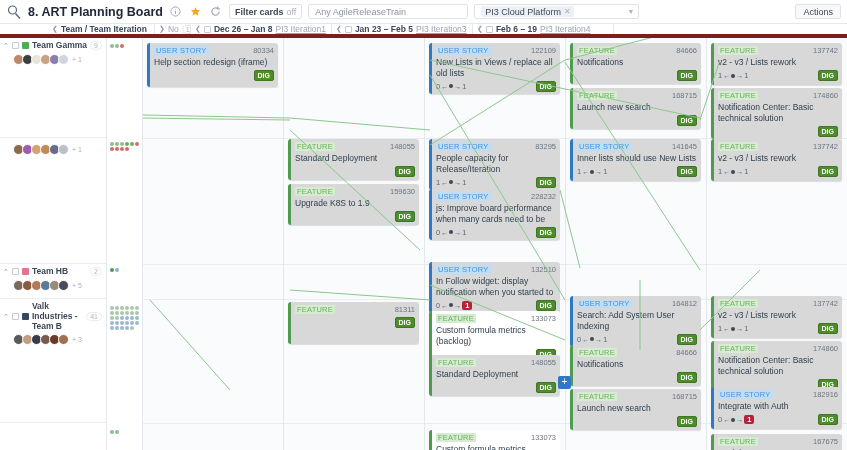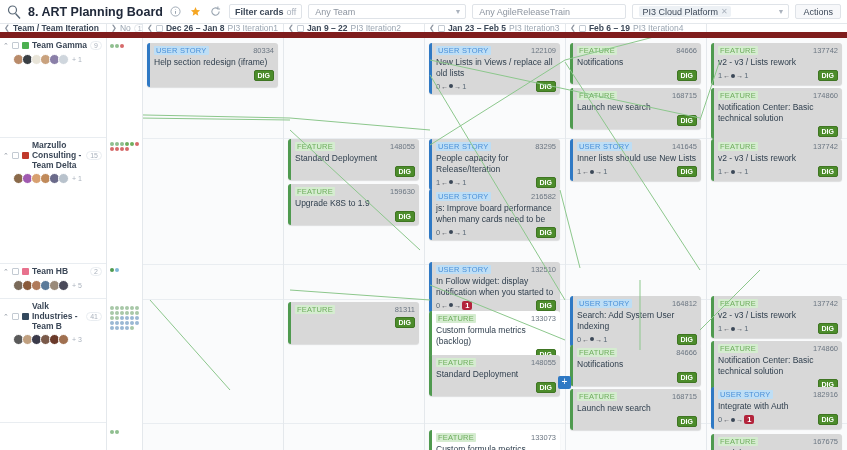--- a/index.html
+++ b/index.html
@@ -41,21 +41,21 @@
     font-size:9px; color:#3c4858; display:flex; align-items:center; gap:3px; height:11px;
   }
   .pi-chip .x { color:#aab2bd; font-size:8px; }
   .actions-btn {
     margin-left: auto; height: 15px; border: 1px solid #dfe3e8; border-radius: 2px;
     background: #f7f8fa; font-size: 9px; color:#3c4858; padding: 0 7px;
     display: flex; align-items: center; flex: 0 0 auto;
   }
 
   
-  .colhead { height: 14px; display: flex; background: #fff; border-bottom: 6px solid #7f1d1d; }
+  .colhead { height: 14px; display: flex; background: #fff; border-bottom: 4px solid #7f1d1d; padding-left: 48px; }
   .ch { display: flex; align-items: center; gap: 3px; padding: 0 4px;
         border-right: 1px solid #e4e8ec; font-size: 8.5px; white-space: nowrap; overflow:hidden; }
   .ch .chev { color: #8d95a0; font-size: 7px; }
   .ch .cb { width: 7px; height: 7px; border: 1px solid #c3cad2; border-radius: 1px; background:#fff; flex:0 0 auto; }
   .ch .lbl { font-weight: bold; color: #3c4858; }
   .ch .sub { color: #9aa5b1; text-decoration: underline; }
   .ch .cnt { color: #aab2bd; border:1px solid #e4e8ec; border-radius:6px; padding:0 3px; font-size:7px;}
   .ch-team { width: 107px; }
   .ch-no   { width: 36px; }
   .ch-it   { width: 141px; }
@@ -147,24 +147,20 @@
         <path d="M10,6 a4,4 0 1,1 -1.4,-3" fill="none" stroke="#9aa5b1" stroke-width="1.2"></path>
         <polyline points="8.6,0.6 8.6,3.2 11,3.2" fill="none" stroke="#9aa5b1" stroke-width="1.2"></polyline>
       </svg>
   </span>
 
   <span class="filter-chip">
     <b>Filter cards</b>
     <span class="off">off</span>
   </span>
 
-  <span class="select-box sel-team">
-    <span>Any Team</span>
-    <span class="caret">▼</span>
-  </span>
 
   <span class="select-box sel-art">
     <span>Any AgileReleaseTrain</span>
   </span>
 
   <span class="select-box sel-pi">
     <span class="pi-chip">
       <span>PI3 Cloud Platform</span>
       <span class="x">✕</span>
     </span>
@@ -186,26 +182,20 @@
   </div>
   <div class="ch ch-it">
     <span class="chev">❮</span>
     <span class="cb"></span>
     <span class="lbl">Dec 26 – Jan 8</span>
     <span class="sub">PI3 Iteration1</span>
   </div>
   <div class="ch ch-it">
     <span class="chev">❮</span>
     <span class="cb"></span>
-    <span class="lbl">Jan 9 – 22</span>
-    <span class="sub">PI3 Iteration2</span>
-  </div>
-  <div class="ch ch-it">
-    <span class="chev">❮</span>
-    <span class="cb"></span>
     <span class="lbl">Jan 23 – Feb 5</span>
     <span class="sub">PI3 Iteration3</span>
   </div>
   <div class="ch ch-it">
     <span class="chev">❮</span>
     <span class="cb"></span>
     <span class="lbl">Feb 6 – 19</span>
     <span class="sub">PI3 Iteration4</span>
   </div>
 </div>
@@ -224,27 +214,20 @@
           <span class="av" style="background:#b98b6a"></span>
           <span class="av" style="background:#3a3f44"></span>
           <span class="av" style="background:#e8e4d8"></span>
           <span class="av" style="background:#c9a27e"></span>
           <span class="av" style="background:#8a7fa8"></span>
           <span class="av" style="background:#cfd6dd"></span>
        <span class="av-more">+ 1</span>
      </div>
       </div>
       <div class="lane-hdr" style="height: 126px;">
-        <div class="lane-top">
-       <span class="lane-chev">⌃</span>
-       <span class="lane-cb"></span>
-       <span class="lane-sq" style="background:#c0392b"></span>
-       <span class="lane-name">Marzullo Consulting - Team Delta</span>
-       <span class="lane-cnt">15</span>
-     </div>
      <div class="avatars">
           <span class="av" style="background:#8a6a4a"></span>
           <span class="av" style="background:#a05ab0"></span>
           <span class="av" style="background:#d8a070"></span>
           <span class="av" style="background:#c08a5a"></span>
           <span class="av" style="background:#6a6a8a"></span>
           <span class="av" style="background:#b8c2cc"></span>
        <span class="av-more">+ 1</span>
      </div>
       </div>
@@ -430,21 +413,21 @@
       <span class="ball"></span>
       <span class="arr">→</span>
       <span>1</span>
     </span>
             <span class="dig">DIG</span>
           </div>
         </div>
         <div class="card us" style="top: 151px; left: 4px; min-height: 47px;">
           <div class="card-top">
        <span class="ctype u">USER STORY</span>
-       <span class="cid">216582</span>
+       <span class="cid">228232</span>
      </div>
      <div class="ctitle">js: Improve board performance when many cards need to be</div>
      <div class="card-bot">
             <span class="dep">
       <span>0</span>
       <span class="arr">←</span>
       <span class="ball"></span>
       <span class="arr">→</span>
       <span>1</span>
     </span>

